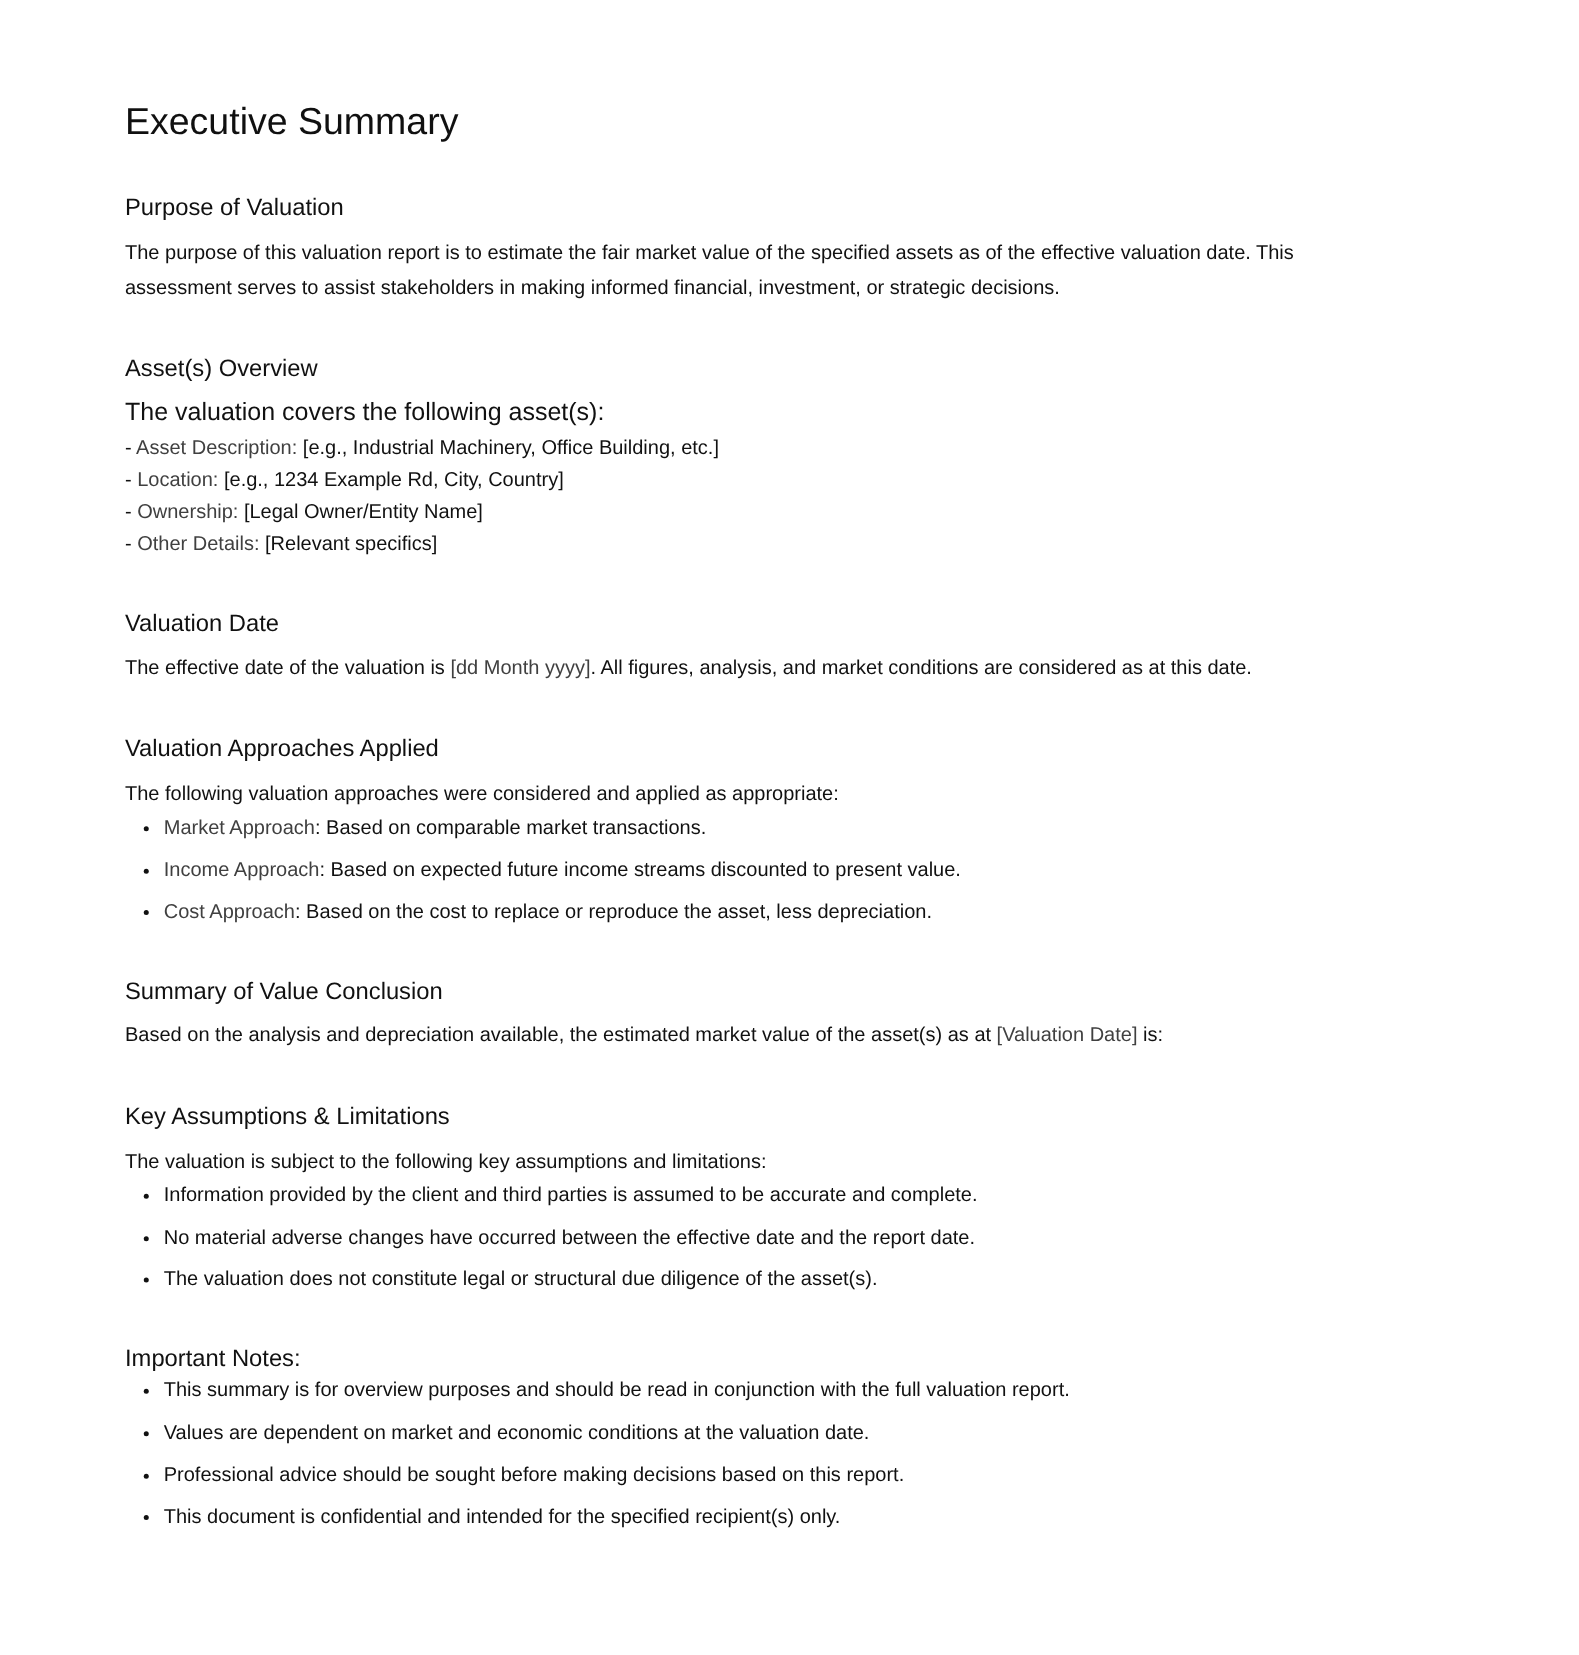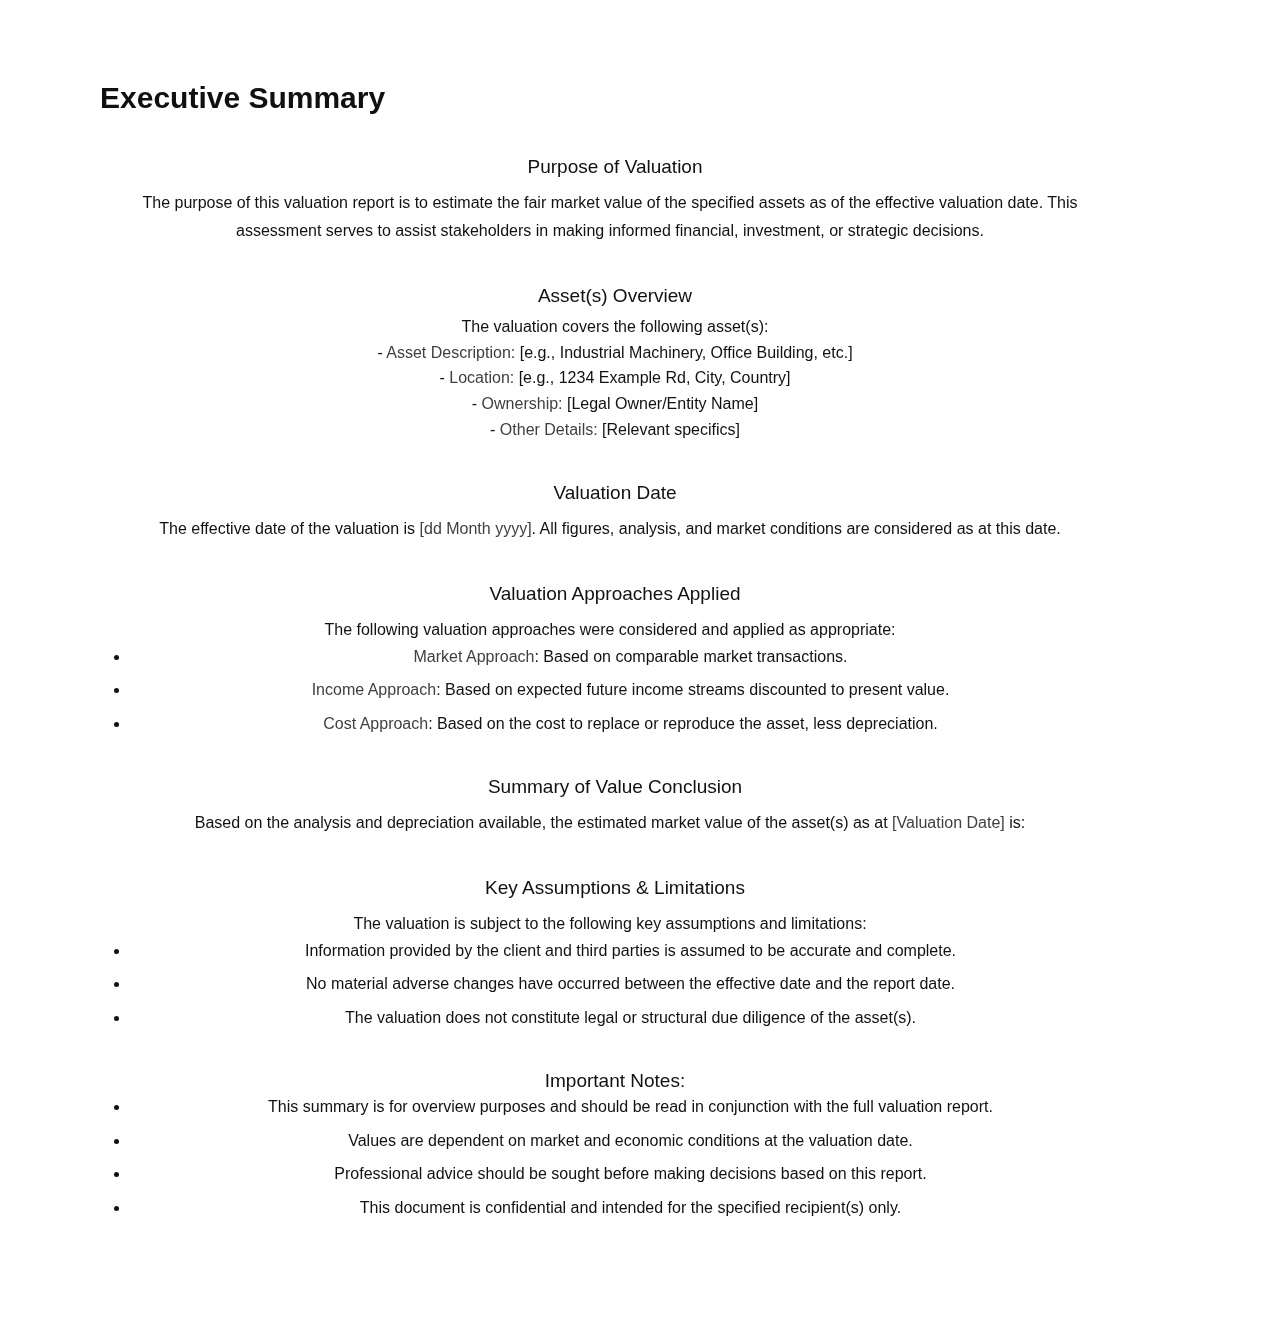--- a/index.html
+++ b/index.html
@@ -12,38 +12,38 @@
   }
   .doc {
     width: 1263px;
     min-height: 1324px;
     padding: 80px 133px 90px 100px;
     background: #ffffff;
   }
   h1.page-title {
     font-size: 30px;
     line-height: 1.2;
-    font-weight: 700;
+    font-weight: 400;
     margin: 0 0 16px 0;
     color: #101010;
   }
   h3.section-heading {
     font-size: 19px;
     line-height: 1.35;
     font-weight: 400;
     margin: 38px 0 0 0;
     color: #111111;
   }
   p.body-text {
     font-size: 16px;
     line-height: 1.75;
     margin: 9px 10px 0 0;
   }
   p.tight-text {
-    font-size: 16px;
+    font-size: 20px;
     line-height: 1.6;
     margin: 6px 0 0 0;
   }
   p.dash-line {
     font-size: 16px;
     line-height: 1.6;
     margin: 0;
   }
   p.total-line {
     font-size: 16px;
@@ -54,21 +54,21 @@
     font-size: 16px;
     line-height: 1.6;
     margin: 0 0 0 0;
     padding-left: 30px;
   }
   ul.bullet-list li {
     margin: 0 0 8px 0;
     padding-left: 1px;
   }
   strong { font-weight: 400; color: #404040; }
-  section { margin: 0; text-align: center; }
+  section { margin: 0; }
 </style>
 </head>
 <body>
 
 <div class="doc">
 
   <h1 class="page-title">Executive Summary</h1>
 
   <section>
     <h3 class="section-heading">Purpose of Valuation</h3>

